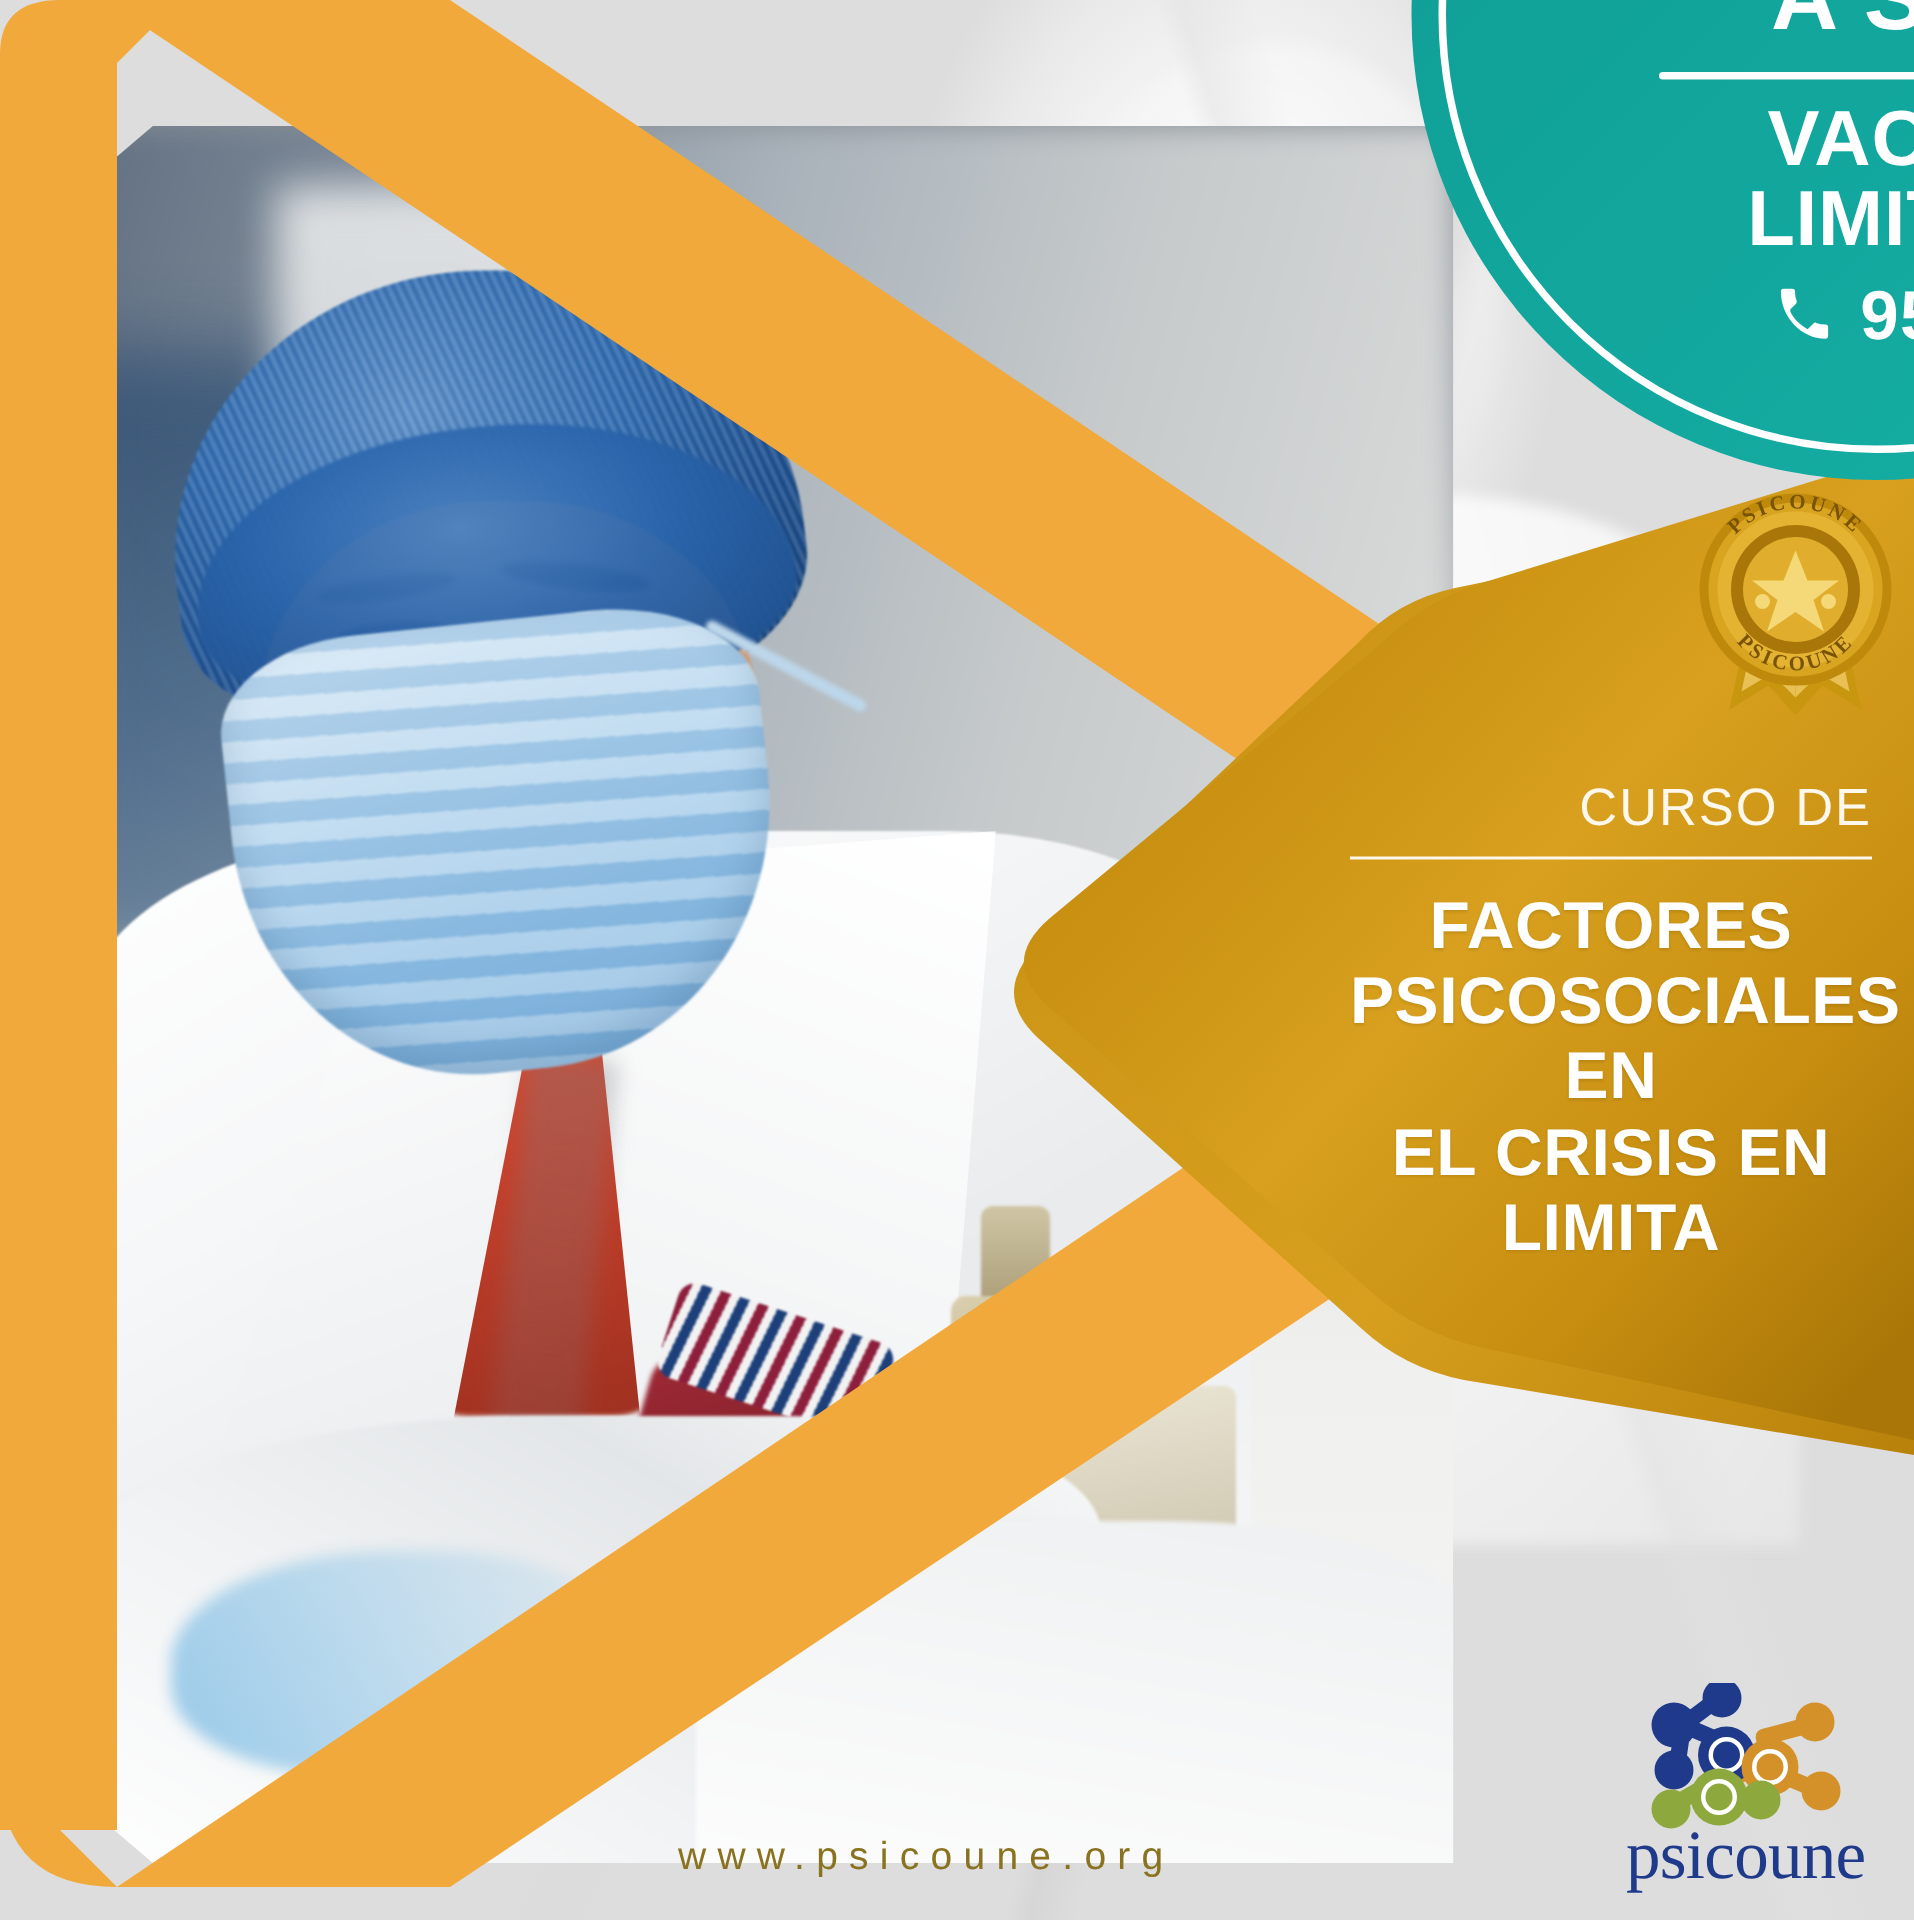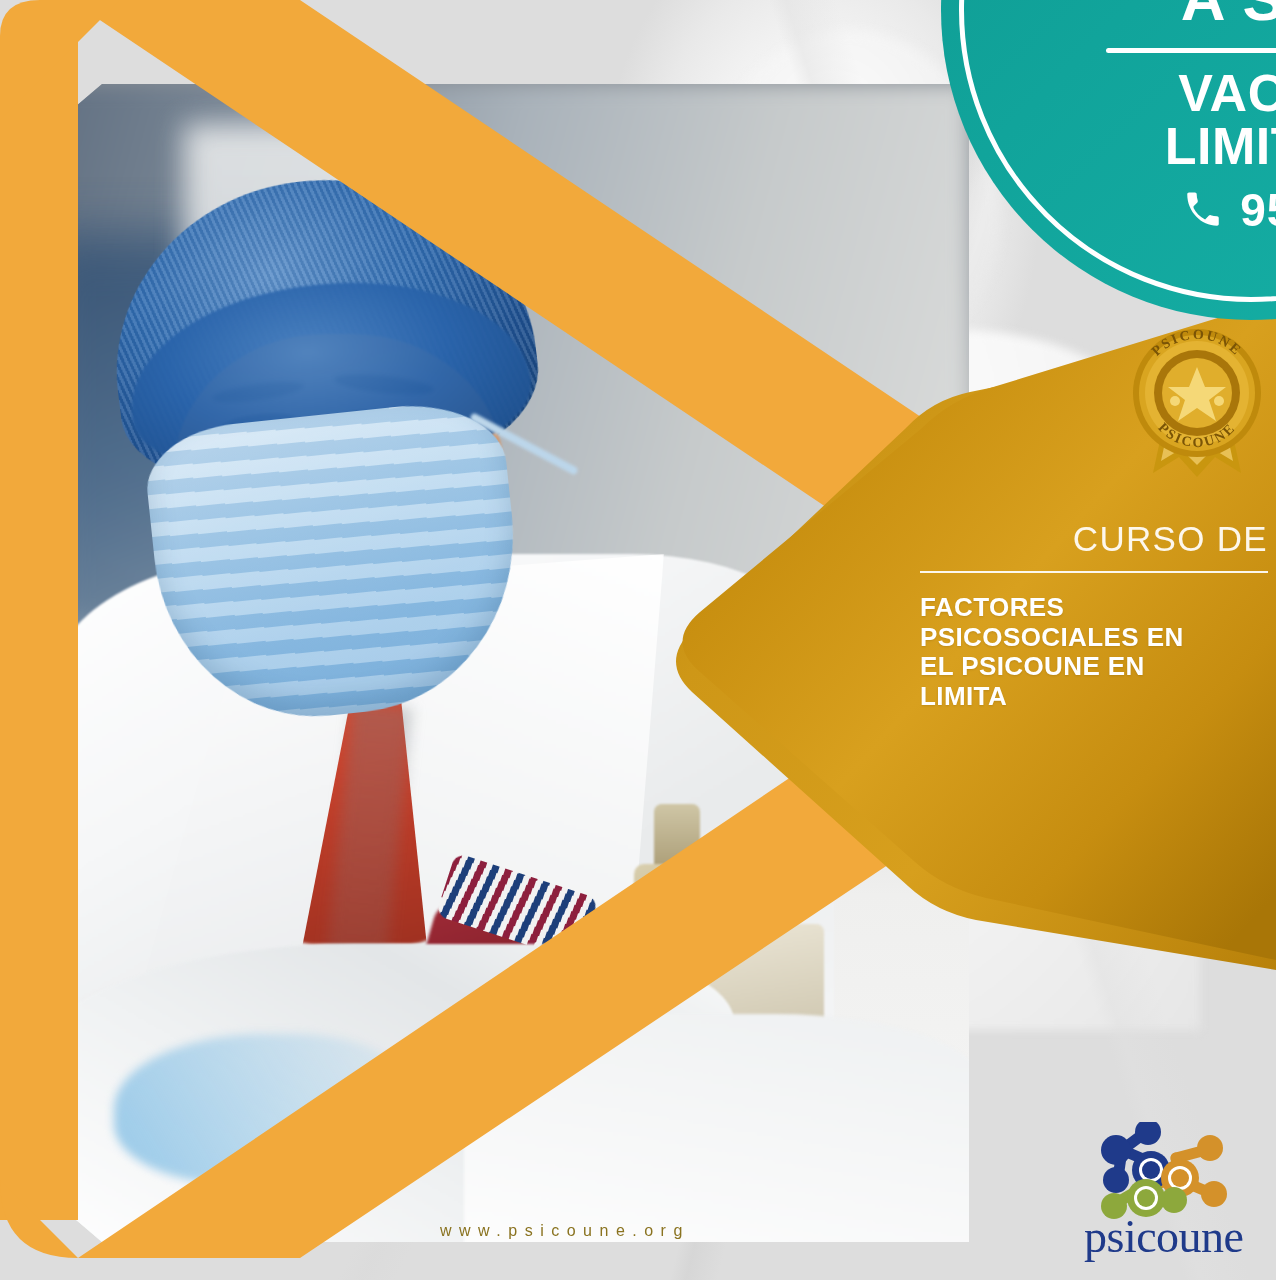--- a/index.html
+++ b/index.html
@@ -249,40 +249,40 @@
     white-space:nowrap;
   }
   .phone-num{font-size:46px;font-weight:bold;letter-spacing:1px;}
   .phone-ico{width:42px;height:42px;flex:0 0 auto;}
 
   
   .medal{position:absolute;left:1113px;top:305px;width:168px;height:185px;}
 
   
   .txt-block{
-    position:absolute;left:920px;top:520px;width:348px;
+    position:absolute;left:900px;top:520px;width:348px;
     text-align:right;color:#ffffff;
   }
   .kicker{
     font-size:35px;font-weight:300;letter-spacing:1.3px;line-height:1.06;
     color:#fdf7ec;
   }
   .kicker-rule{
     height:2px;background:rgba(255,255,255,.92);margin:14px 0 20px auto;width:100%;
   }
   .course-title{
-    font-size:26px;font-weight:bold;line-height:1.14;letter-spacing:.4px;
-    text-align:left;
+    font-size:44px;font-weight:bold;line-height:1.14;letter-spacing:.4px;
+    text-align:center;
     text-shadow:0 1px 2px rgba(90,60,0,.18);
   }
 
   
   .site-url{
-    position:absolute;left:440px;top:1222px;
-    font-size:16px;letter-spacing:7.5px;color:#8a7320;font-weight:400;
+    position:absolute;left:452px;top:1222px;
+    font-size:26px;letter-spacing:7.5px;color:#8a7320;font-weight:400;
     white-space:nowrap;
   }
 
   
   .logo{position:absolute;left:1080px;top:1122px;width:180px;height:140px;}
   .logo svg{display:block;}
 </style>
 </head>
 <body>
 
@@ -454,21 +454,21 @@
   </div>
 
   <div class="txt-block">
     <div class="kicker">
       <div>CURSO DE</div>
     </div>
     <div class="kicker-rule"></div>
     <div class="course-title">
       <div>FACTORES</div>
       <div>PSICOSOCIALES EN</div>
-      <div>EL PSICOUNE EN</div>
+      <div>EL CRISIS EN</div>
       <div>LIMITA</div>
     </div>
   </div>
 
   <div class="site-url">www.psicoune.org</div>
 
   <div class="logo">
     <svg width="180" height="140" viewBox="0 0 180 140" xmlns="http://www.w3.org/2000/svg">
       <g>
 

